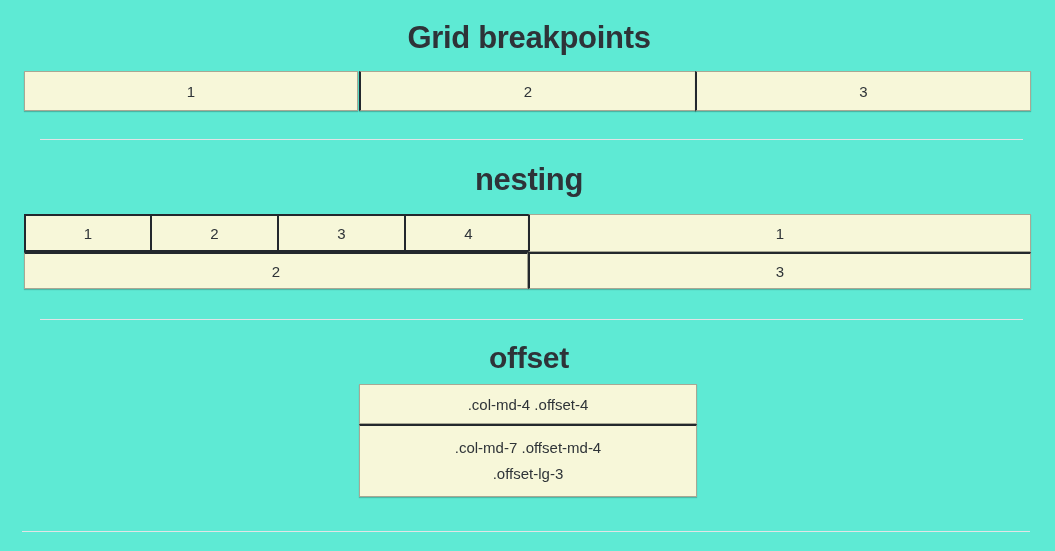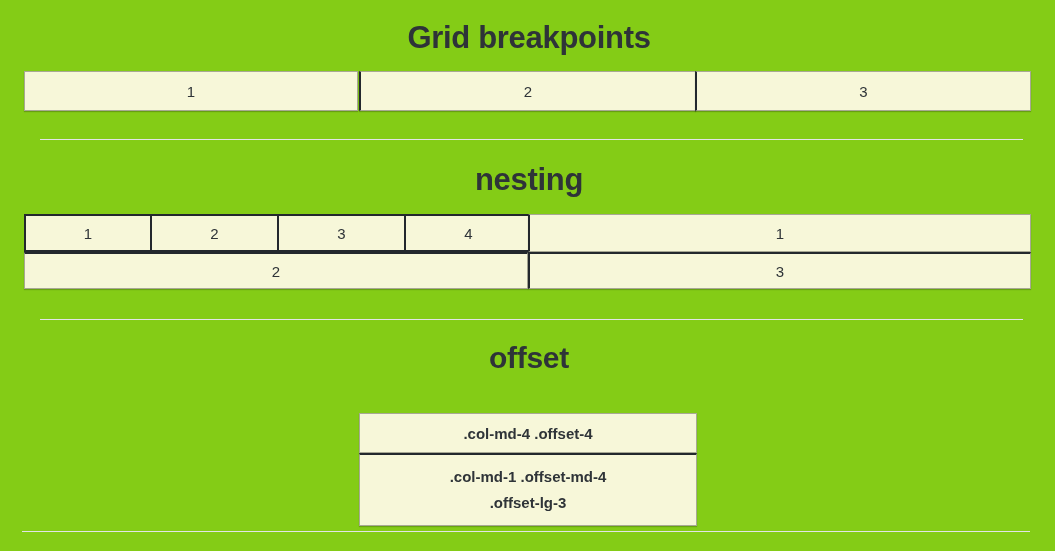--- a/index.html
+++ b/index.html
@@ -11,21 +11,21 @@
     width: 1055px;
     height: 551px;
     position: relative;
     font-family: "Liberation Sans", sans-serif;
     overflow: hidden;
   }
   .page {
     position: relative;
     width: 1055px;
     height: 551px;
-    background: #84cc16;
+    background: #5eead4;
   }
 
   
   .section-title {
     position: absolute;
     left: 0;
     width: 1058px;
     text-align: center;
     font-weight: bold;
     color: #2e3338;
@@ -72,21 +72,21 @@
   #nest-in-1 { left: 0px;   top: 0px; width: 127px; height: 38px; border-left: 2px solid #23282d; border-top: 2px solid #23282d; border-bottom: 2px solid #23282d; }
   #nest-in-2 { left: 127px; top: 0px; width: 127px; height: 38px; border-top: 2px solid #23282d; border-bottom: 2px solid #23282d; }
   #nest-in-3 { left: 254px; top: 0px; width: 127px; height: 38px; border-top: 2px solid #23282d; border-bottom: 2px solid #23282d; }
   #nest-in-4 { left: 381px; top: 0px; width: 128px; height: 38px; border-top: 2px solid #23282d; border-bottom: 2px solid #23282d; border-right: 2px solid #23282d; }
 
   #nest-right-1 { left: 504px; top: 0px;  width: 503px; height: 38px; border: 1px solid #a8a894; border-left: 2px solid #23282d; box-shadow: 0 1px 1px rgba(0,0,0,0.2); }
   #nest-row2-2  { left: 0px;   top: 38px; width: 504px; height: 37px; border: 1px solid #a8a894; border-top: 2px solid #23282d; box-shadow: 0 1px 1px rgba(0,0,0,0.2); }
   #nest-row2-3  { left: 504px; top: 38px; width: 503px; height: 37px; border: 1px solid #a8a894; border-top: 2px solid #23282d; border-left: 2px solid #23282d; box-shadow: 0 1px 1px rgba(0,0,0,0.2); }
 
   
-  #offset-block { position: absolute; left: 359px; top: 413px; width: 338px; height: 113px; font-weight: bold; }
+  #offset-block { position: absolute; left: 359px; top: 384px; width: 338px; height: 113px; }
   #offset-row-1 {
     left: 0; top: 0; width: 338px; height: 40px;
     border: 1px solid #a8a894;
     box-shadow: 0 1px 1px rgba(0,0,0,0.2);
   }
   #offset-row-2 {
     left: 0; top: 40px; width: 338px; height: 73px;
     border: 1px solid #a8a894;
     border-top: 2px solid #23282d;
     box-shadow: 0 1px 1px rgba(0,0,0,0.2);
@@ -135,20 +135,20 @@
     <div class="cell" id="nest-row2-3">3</div>
   </div>
 
   <hr class="divider" id="divider-2">
 
   <div class="section-title" id="title-offset">offset</div>
 
   <div id="offset-block">
     <div class="cell" id="offset-row-1">.col-md-4 .offset-4</div>
     <div class="cell" id="offset-row-2">
-      <div class="offset-line">.col-md-1 .offset-md-4</div>
+      <div class="offset-line">.col-md-7 .offset-md-4</div>
       <div class="offset-line">.offset-lg-3</div>
     </div>
   </div>
 
   <hr class="divider" id="divider-3">
 
 </div>
 
 </body></html>

